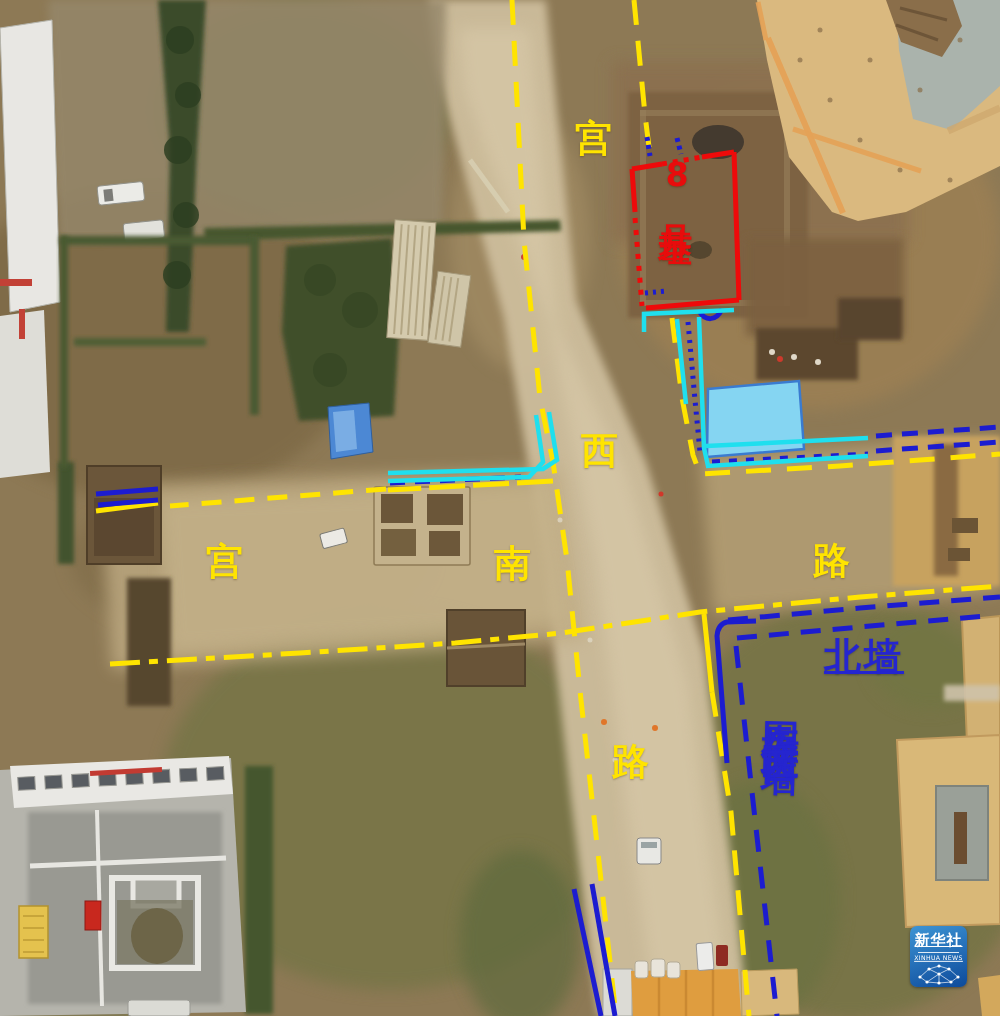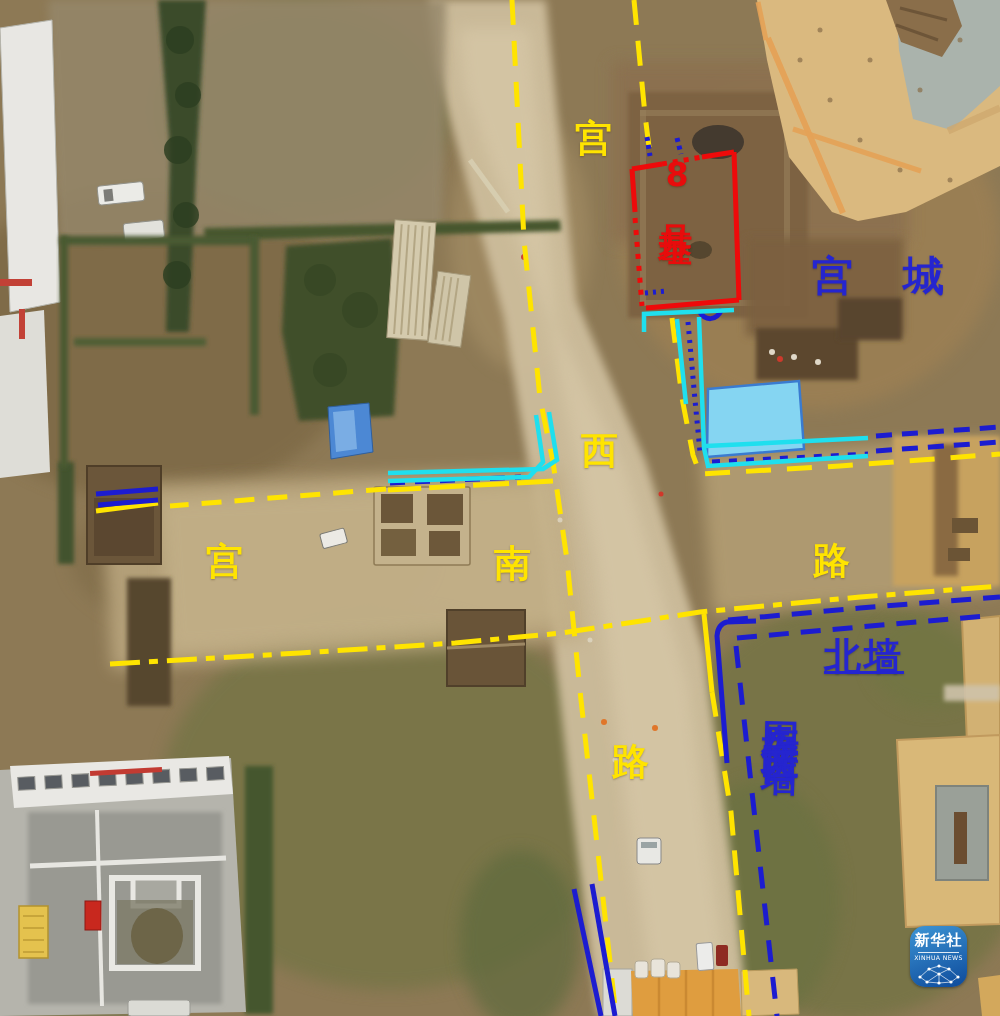--- a/index.html
+++ b/index.html
@@ -10,22 +10,22 @@
        text-shadow:0 1px 2px rgba(60,40,0,.35);}
   .ylw{color:#ffe400;}
   .blu{color:#2525cf;text-shadow:0 1px 2px rgba(0,0,60,.25);}
   .red{color:#e80c0c;}
   .vert{writing-mode:vertical-rl;text-orientation:upright;}
   .yl{stroke:#ffe400;stroke-width:5;fill:none;}
   .bl{stroke:#1c1cd0;stroke-width:5;fill:none;}
   .cy{stroke:#1fdfee;stroke-width:4.5;fill:none;}
   .rd{stroke:#ee0a0a;stroke-width:5;fill:none;}
   .wm{position:absolute;left:910px;top:926px;width:57px;height:61px;z-index:4;
-      border-radius:15px;background:linear-gradient(160deg,#3d94d4,#0d4a9b);
-      box-shadow:0 1px 3px rgba(0,0,30,.4);color:#fff;text-align:center;overflow:hidden;}
+      border-radius:7px;background:linear-gradient(160deg,#3d94d4,#0d4a9b);
+      box-shadow:0 1px 3px rgba(0,0,30,.4);color:#fff;text-align:center;overflow:hidden;text-decoration:underline;}
   .wm .cn{font-size:15px;font-weight:bold;letter-spacing:1px;margin-top:5px;}
   .wm .bar{width:72%;height:1px;background:rgba(255,255,255,.85);margin:2px auto 1px auto;}
   .wm .en{font-size:6.5px;letter-spacing:.4px;transform:scale(.95);}
 </style>
 </head>
 <body>
 
 <div class="stage">
 
 <svg class="photo" width="1000" height="1016" viewBox="0 0 1000 1016">
@@ -273,21 +273,20 @@
 <div class="lbl ylw" style="left:575px;top:119px;font-size:37px;">宫</div>
 <div class="lbl ylw" style="left:581px;top:431px;font-size:37px;">西</div>
 <div class="lbl ylw" style="left:612px;top:742px;font-size:37px;">路</div>
 
 <div class="lbl ylw" style="left:206px;top:542px;font-size:37px;">宫</div>
 <div class="lbl ylw" style="left:494px;top:544px;font-size:37px;">南</div>
 <div class="lbl ylw" style="left:813px;top:541px;font-size:37px;">路</div>
 
 <div class="lbl red vert" style="left:659px;top:155px;font-size:33px;letter-spacing:4px;transform:rotate(1deg);">8号基址</div>
 
-<div class="lbl blu" style="left:812px;top:254px;font-size:41px;letter-spacing:50px;">宫城</div>
 
 <div class="lbl blu" style="left:824px;top:637px;font-size:37px;letter-spacing:3px;text-decoration:underline;">北墙</div>
 
 <div class="lbl blu vert" style="left:761px;top:692px;font-size:37px;letter-spacing:6px;transform:rotate(1.5deg);">围垣作坊区西墙</div>
 
 <div class="wm">
   <div class="cn">新华社</div>
   <div class="bar"></div>
   <div class="en">XINHUA NEWS</div>
   <svg width="48" height="24" viewBox="0 0 48 24" style="margin-top:1px;">

